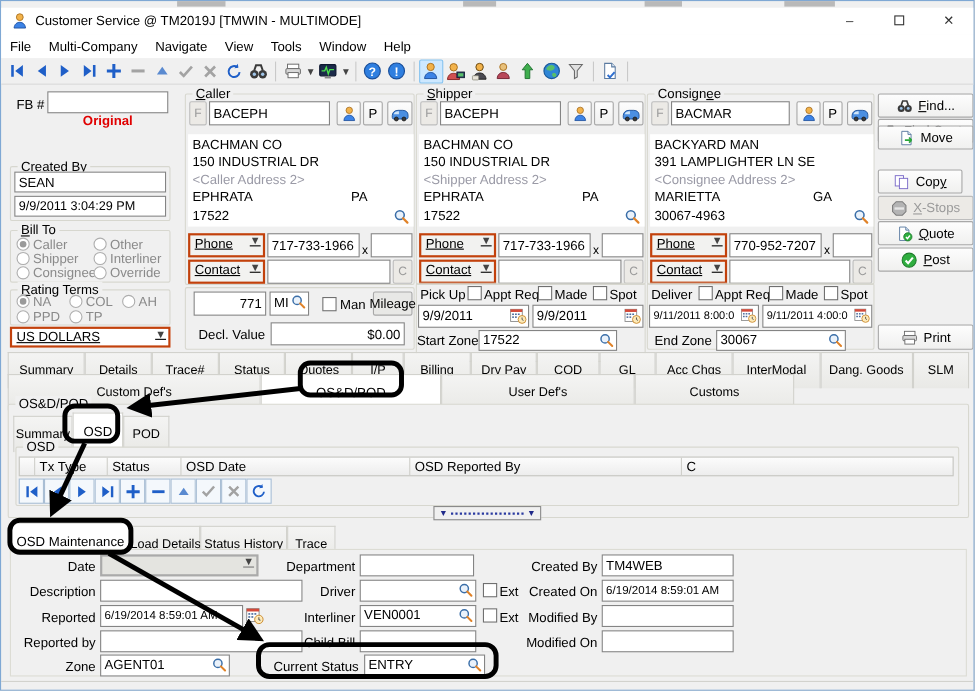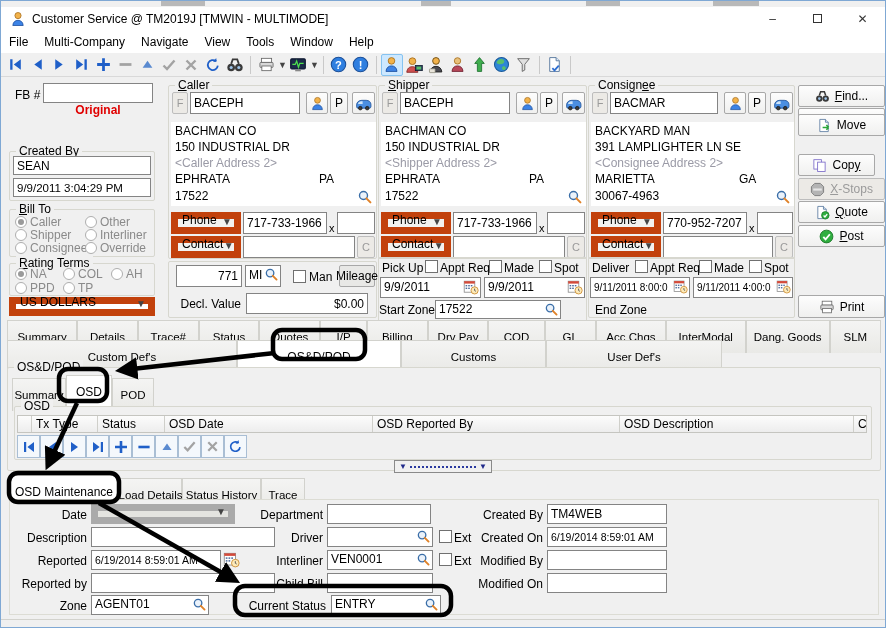--- a/index.html
+++ b/index.html
@@ -18,21 +18,21 @@
   .wrap .val { position:absolute; left:3px; top:2px; font-size:12px; white-space:nowrap; }
   .ico-r { position:absolute; right:1px; top:1px; }
   .btn { position:absolute; display:flex; align-items:center; justify-content:center; gap:5px;
          background:linear-gradient(#fdfdfd,#f0f0ef); border:1px solid #a8a8a8; border-radius:2px;
          font-size:12px; cursor:default; }
   .btn.dis { background:#eceae6; color:#9a9a9a; border-color:#bdbdbd; }
   .mini { font-size:11px; }
   .grp { position:absolute; border:1px solid #d7d7cf; border-radius:2px; }
   .grp .cap { position:absolute; top:-8px; left:6px; background:#f0f0f0; padding:0 3px; font-size:12px; white-space:nowrap; }
   .white-box { position:absolute; background:#fff; }
-  .combo { position:absolute; background:#f2f2f0; border:7px solid #c2410c; display:flex; align-items:flex-end; font-size:12px; }
+  .combo { position:absolute; background:#f2f2f0; border:2px solid #c2410c; display:flex; align-items:flex-start; font-size:12px;text-decoration:underline; }
   .combo .tx { flex:1; padding-left:4px; }
   .combo .ar { width:14px; color:#444; font-size:10px; text-align:center; }
   .combo.white { background:#fff; }
   .combo.dis { background:#e4e4e0; border-color:#aaa; color:#777; }
   .chk { position:absolute; width:13px; height:13px; background:#fff; border:1px solid #707070; }
   .radio { position:absolute; width:12px; height:12px; border:1px solid #aeaeae; border-radius:50%; background:#fff; }
   .radio.on::after { content:""; display:block; width:6px; height:6px; margin:2px; border-radius:50%; background:#9a9a9a; }
   .titlebar { position:absolute; left:0; top:6px; width:100%; height:24px; background:#fff; display:flex; align-items:center; }
   .menubar  { position:absolute; left:0; top:30px; width:100%; height:22px; background:#fff; display:flex; align-items:center; }
   .menubar span { padding:3px 8px; font-size:12px; }
@@ -603,20 +603,28 @@
     </div>
     <div class="wrap" style="left:104px;top:19px;width:100px;height:21px">
       <span class="val" style="font-size:10px;top:4px">9/11/2011 4:00:0</span>
       <span class="ico-r">
           <svg class="sym" width="15" height="15">
             <use href="#s-cal"></use>
           </svg>
         </span>
     </div>
     <span class="lbl" style="left:6px;top:45px;width:52px;text-align:right">End Zone</span>
+    <div class="wrap" style="left:62px;top:42px;width:118px;height:19px">
+      <span class="val" style="top:1px">30067</span>
+      <span class="ico-r">
+          <svg class="sym" width="15" height="15">
+            <use href="#s-mag"></use>
+          </svg>
+        </span>
+    </div>
   </div>
 
   <div class="btn" style="left:797px;top:84px;width:87px;height:22px">
     <svg class="sym" width="15" height="15">
         <use href="#s-binocs"></use>
       </svg>
       <span><u>F</u><span>i</span><span>n</span><span>d</span><span>.</span><span>.</span><span>.</span></span>
     </div>
   <div class="btn" style="left:797px;top:107px;width:87px;height:22px">
     <svg class="sym" width="15" height="15">
@@ -673,40 +681,39 @@
     <span class="tab" style="flex:.9">COD</span>
     <span class="tab" style="flex:.8">GL</span>
     <span class="tab" style="flex:1.2">Acc Chgs</span>
     <span class="tab" style="flex:1.4">InterModal</span>
     <span class="tab" style="flex:1.5">Dang. Goods</span>
     <span class="tab" style="flex:.8">SLM</span>
   </div>
   <div class="tabs" style="left:6px;top:339px;width:874px;height:21px">
     <span class="tab" style="width:230px">Custom Def's</span>
     <span class="tab sel" style="width:164px;border-bottom:1px solid #fff;height:22px">OS&amp;D/POD</span>
+    <span class="tab" style="width:176px">User Def's</span>
     <span class="tab" style="width:145px">Customs</span>
-    <span class="tab" style="width:176px">User Def's</span>
   </div>
 
   <div class="grp" style="left:6px;top:366px;width:874px;height:104px;background:#f0f0f0">
     <span class="cap">OS&amp;D/POD</span>
     <div class="tabs" style="left:4px;top:7px;height:24px">
       <span class="tab" style="width:54px;margin-top:3px">Summary</span>
       <span class="tab sel" style="width:46px">OSD</span>
       <span class="tab" style="width:42px;margin-top:3px">POD</span>
     </div>
     <div class="grp" style="left:6px;top:38px;width:858px;height:54px;background:#f0f0f0">
       <span class="cap">OSD</span>
       <div class="thead" style="position:absolute;left:2px;top:8px;width:850px">
         <span class="th" style="width:14px"></span>
         <span class="th" style="width:66px">Tx Type</span>
         <span class="th" style="width:67px">Status</span>
         <span class="th" style="width:208px">OSD Date</span>
         <span class="th" style="width:247px">OSD Reported By</span>
-        <span class="th" style="width:234px">OSD Description</span>
         <span class="th" style="flex:1;border-right:none">C</span>
       </div>
       <div style="position:absolute;left:2px;top:28px;display:flex">
         <span class="navbtn blue">
             <svg class="sym" width="16" height="16">
               <use href="#s-first"></use>
             </svg>
           </span>
         <span class="navbtn blue">
             <svg class="sym" width="16" height="16">

